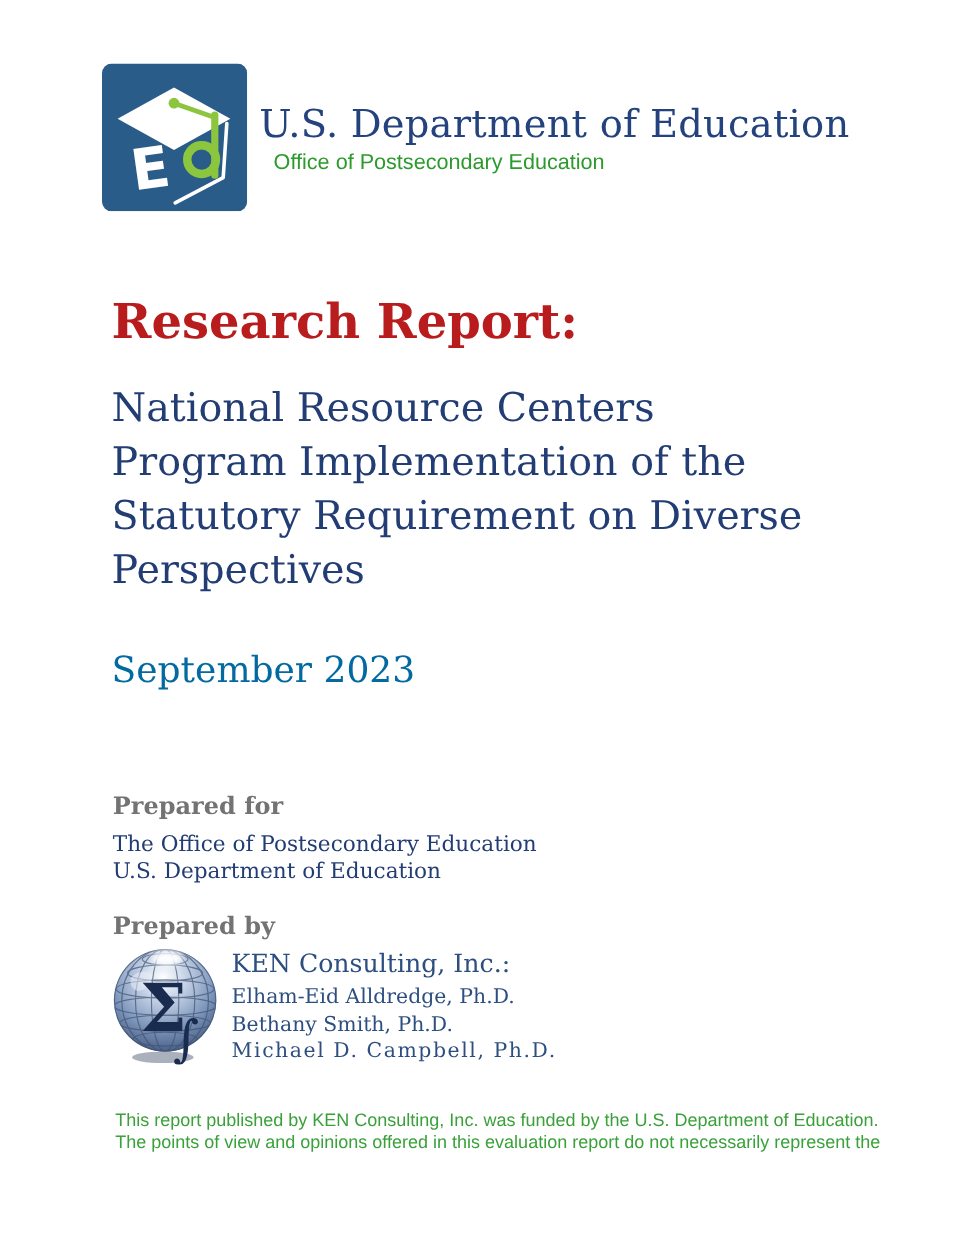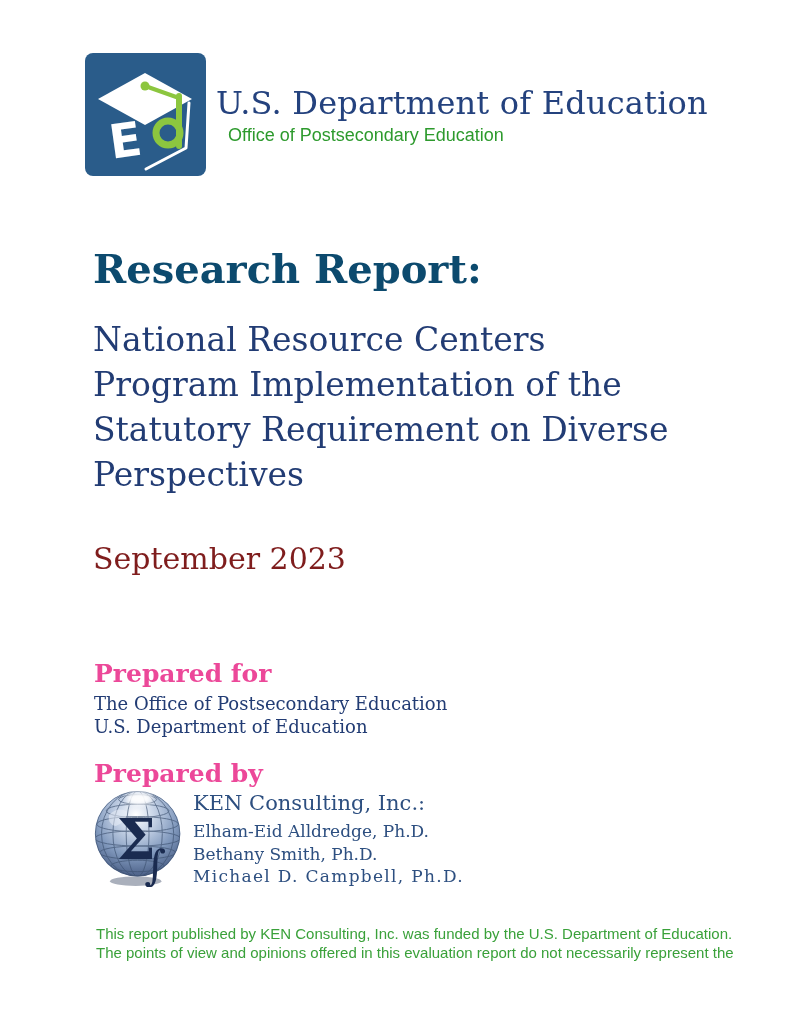--- a/index.html
+++ b/index.html
@@ -32,47 +32,47 @@
     margin: 3px 0 0 12px;
     white-space: nowrap;
   }
 
   
   .report-label {
     position: absolute;
     left: 93px; top: 245px;
     font-size: 40px;
     font-weight: bold;
-    color: #0c4a6e;
+    color: #b91c1c;
     white-space: nowrap;
   }
   .report-title {
     position: absolute;
     left: 93px; top: 317px;
     font-size: 33px;
     line-height: 45px;
     font-weight: normal;
     color: #223c74;
     margin: 0;
   }
   .report-date {
     position: absolute;
     left: 93px; top: 541px;
     font-size: 30px;
-    color: #7f1d1d;
+    color: #0369a1;
     white-space: nowrap;
   }
 
   
   .prepared-for-heading, .prepared-by-heading {
     position: absolute;
     left: 94px;
-    font-size: 25px;
+    font-size: 20px;
     font-weight: bold;
-    color: #ec4899;
+    color: #737373;
     white-space: nowrap;
   }
   .prepared-for-heading { top: 659px; }
   .prepared-for-lines {
     position: absolute;
     left: 94px; top: 692px;
     font-size: 18px;
     line-height: 23px;
     color: #223c74;
   }

